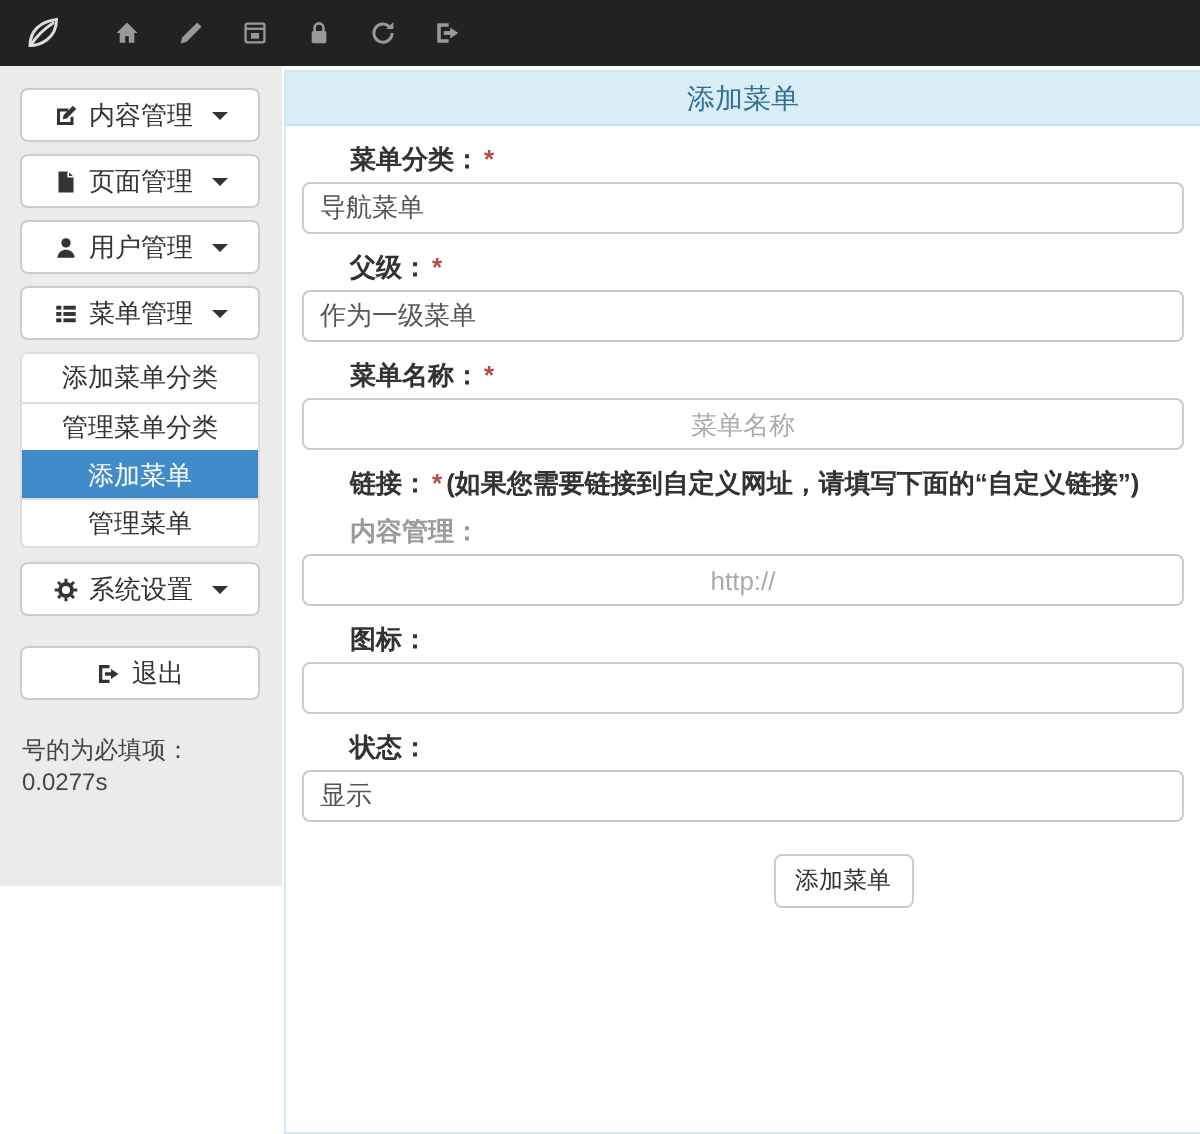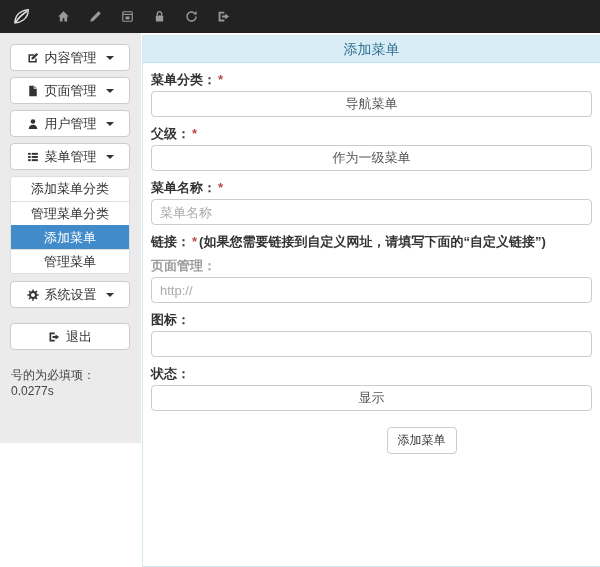--- a/index.html
+++ b/index.html
@@ -41,28 +41,28 @@
   .panel { margin-top: 2px; border: 1px solid #d5e8f0; border-right: none; height: 532px; }
   .panel-heading { background: #d9edf7; border-bottom: 1px solid #bce8f1; color: #31708f;
     height: 27px; line-height: 26px; font-size: 14px; text-align: center; }
   .panel-body { padding: 10px 8px 0; }
 
   .required-note { font-size: 14px; color: #333; margin: 7px 0 11px; }
   .req { color: #b94a48; padding: 0 2px; }
 
   .form-group { margin-bottom: 10px; }
   .form-label { display: block; font-size: 13px; font-weight: bold; color: #333;
-    line-height: 14px; margin-bottom: 4px; }
+    line-height: 14px; margin-bottom: 4px; margin-left: 24px; }
   .form-label.muted { color: #9b9b9b; }
   .field { display: block; width: 100%; height: 26px; border: 1px solid #ccc; border-radius: 4px;
     background: #fff; font-size: 13px; color: #555; padding: 0 8px; line-height: 24px;
     font-family: "Liberation Sans", "DejaVu Sans", sans-serif; }
-  input.field { outline: none; }
+  input.field { outline: none; text-align: center; }
   input.field::placeholder { color: #aaa; opacity: 1; }
-  .select-field { cursor: pointer; text-align: center; }
+  .select-field { cursor: pointer; }
 
   .submit-row { text-align: center; padding-left: 100px; margin-top: 16px; }
   .submit-btn { font-size: 12px; color: #333; background: #fff; border: 1px solid #ccc;
     border-radius: 4px; padding: 4px 10px; cursor: pointer;
     font-family: "Liberation Sans", "DejaVu Sans", sans-serif; }
 </style>
 </head>
 <body>
 
 <div class="navbar">
@@ -223,21 +223,21 @@
         <div class="form-group">
           <label class="form-label"><span>菜单名称：</span><span class="req">*</span></label>
           <input class="field" type="text" placeholder="菜单名称" style="">
         </div>
 
         <div class="form-group">
           <label class="form-label"><span>链接：</span><span class="req">*</span><span>(如果您需要链接到自定义网址，请填写下面的“自定义链接”)</span></label>
         </div>
 
         <div class="form-group">
-          <label class="form-label muted"><span>页面管理：</span></label>
+          <label class="form-label muted"><span>内容管理：</span></label>
           <input class="field" type="text" placeholder="http://" style="">
         </div>
 
 
         <div class="form-group">
           <label class="form-label"><span>图标：</span></label>
           <input class="field" type="text" style="">
         </div>
 
         <div class="form-group">

